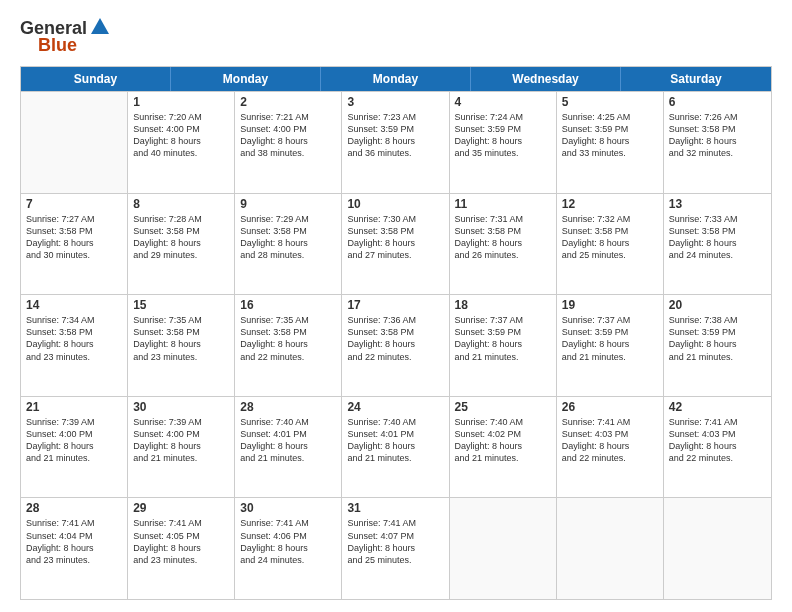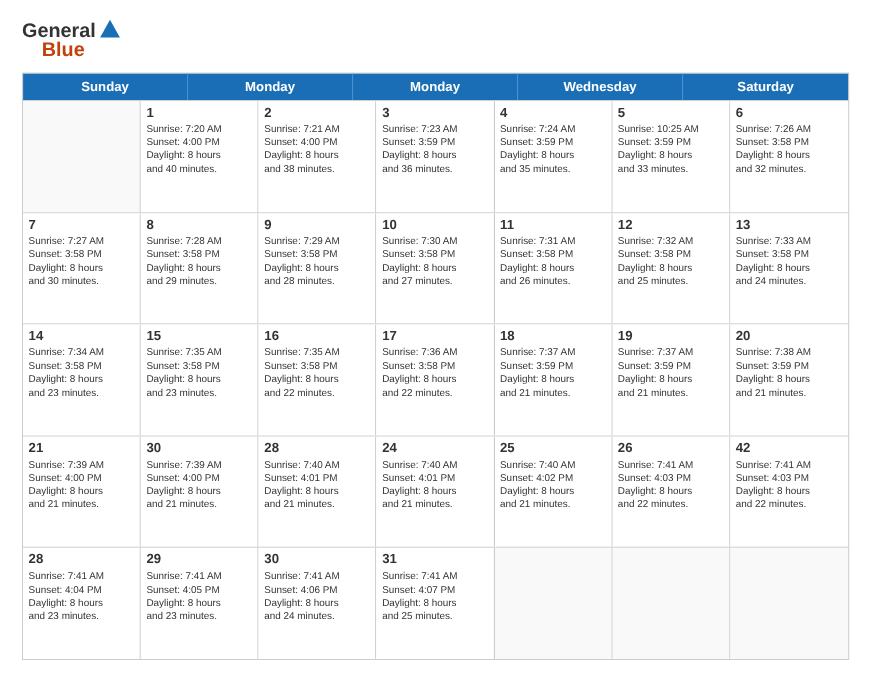--- a/index.html
+++ b/index.html
@@ -151,21 +151,21 @@
           </div>
           <div class="cal-cell">
             <span class="day-num">4</span>
             <span class="cell-line">Sunrise: 7:24 AM</span>
             <span class="cell-line">Sunset: 3:59 PM</span>
             <span class="cell-line">Daylight: 8 hours</span>
             <span class="cell-line">and 35 minutes.</span>
           </div>
           <div class="cal-cell">
             <span class="day-num">5</span>
-            <span class="cell-line">Sunrise: 10:25 AM</span>
+            <span class="cell-line">Sunrise: 4:25 AM</span>
             <span class="cell-line">Sunset: 3:59 PM</span>
             <span class="cell-line">Daylight: 8 hours</span>
             <span class="cell-line">and 33 minutes.</span>
           </div>
           <div class="cal-cell">
             <span class="day-num">6</span>
             <span class="cell-line">Sunrise: 7:26 AM</span>
             <span class="cell-line">Sunset: 3:58 PM</span>
             <span class="cell-line">Daylight: 8 hours</span>
             <span class="cell-line">and 32 minutes.</span>

